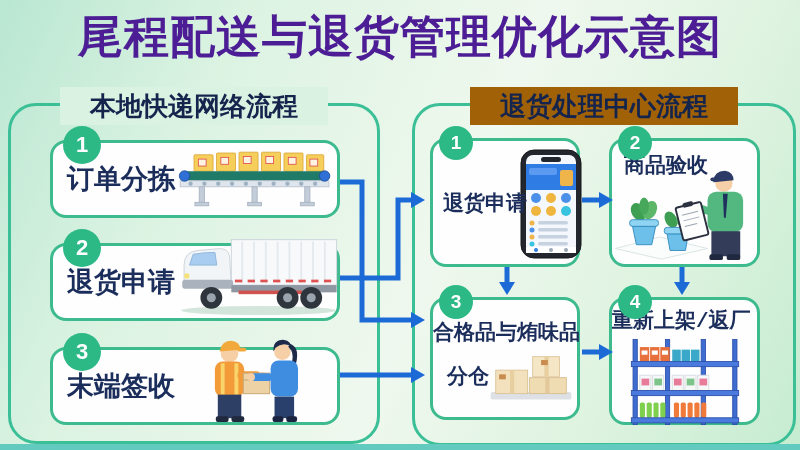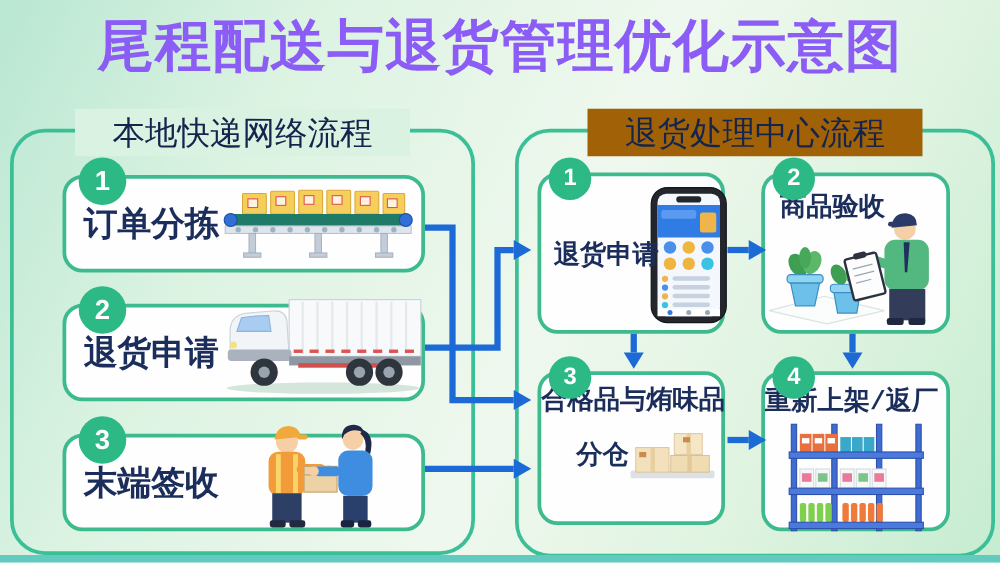--- a/index.html
+++ b/index.html
@@ -5,30 +5,30 @@
   html,body{margin:0;padding:0;}
   body{
     width:800px;height:450px;overflow:hidden;
     font-family:"Liberation Sans","DejaVu Sans",sans-serif;
     position:relative;
     background:linear-gradient(115deg,#b9e7d2 0%,#dcf3e2 25%,#eff8ee 55%,#def3e0 78%,#c5ecd0 100%);
   }
   .canvas{position:absolute;inset:0;}
   .main-title{
     position:absolute;top:10px;left:0;width:100%;text-align:center;
-    font-size:45px;font-weight:900;color:#8b5cf6;letter-spacing:1px;margin:0;line-height:1.2;
+    font-size:45px;font-weight:900;color:#4c1d95;letter-spacing:1px;margin:0;line-height:1.2;
   }
   .panel{
     position:absolute;border:3px solid #3abf97;border-radius:28px;background:transparent;
   }
   .panel-left{left:8px;top:103px;width:366px;height:335px;}
   .panel-right{left:412px;top:103px;width:378px;height:337px;}
   .panel-title{
     position:absolute;top:-19px;left:50%;transform:translateX(-50%);
-    font-size:26px;font-weight:normal;color:#15244d;line-height:38px;
+    font-size:26px;font-weight:bold;color:#15244d;line-height:38px;
     padding:0 30px;white-space:nowrap;
   }
   .panel-left .panel-title{background:#daf2e1;}
   .panel-right .panel-title{background:#a16207;}
   .card{
     position:absolute;background:#fefefe;border:3px solid #3dbb8e;border-radius:16px;
     box-sizing:border-box;
   }
   .badge{
     position:absolute;width:38px;height:38px;border-radius:50%;
@@ -52,22 +52,22 @@
   .card-r1{left:430px;top:138px;width:150px;height:129px;}
   .card-r2{left:609px;top:138px;width:151px;height:129px;}
   .card-r3{left:430px;top:297px;width:150px;height:123px;}
   .card-r4{left:609px;top:297px;width:151px;height:128px;}
   .card-r .card-label{font-size:21px;font-family:Liberation Mono, monospace;}
   .r1-label{position:absolute;left:10px;top:50%;transform:translateY(-50%);z-index:2;}
   .r1-phone{position:absolute;right:-6px;top:7px;z-index:1;}
   .r2-label{position:absolute;left:12px;top:10px;}
   .r2-illu{position:absolute;right:0;bottom:2px;}
   .r3-line1{display:block;text-align:center;margin-top:8px;font-size:21px;}
-  .r3-line2{display:block;text-align:left;margin-top:5px;font-size:18px;}
-  .r3-row{display:flex;align-items:center;padding:2px 4px 0 28px;}
+  .r3-line2{display:block;text-align:left;margin-top:18px;font-size:18px;}
+  .r3-row{display:flex;align-items:center;padding:2px 4px 0 14px;}
   .r3-sub{font-size:20px;}
   .r3-boxes{margin-left:auto;}
   .r4-label{display:block;margin-top:6px;font-size:20px;}
   .r4-shelf{display:block;margin:2px auto 0 auto;}
   .arrow-overlay{position:absolute;left:0;top:0;z-index:5;pointer-events:none;}
   .bottom-strip{position:absolute;left:0;bottom:0;width:100%;height:6px;background:#63cabf;}
 </style>
 </head>
 <body>
 

